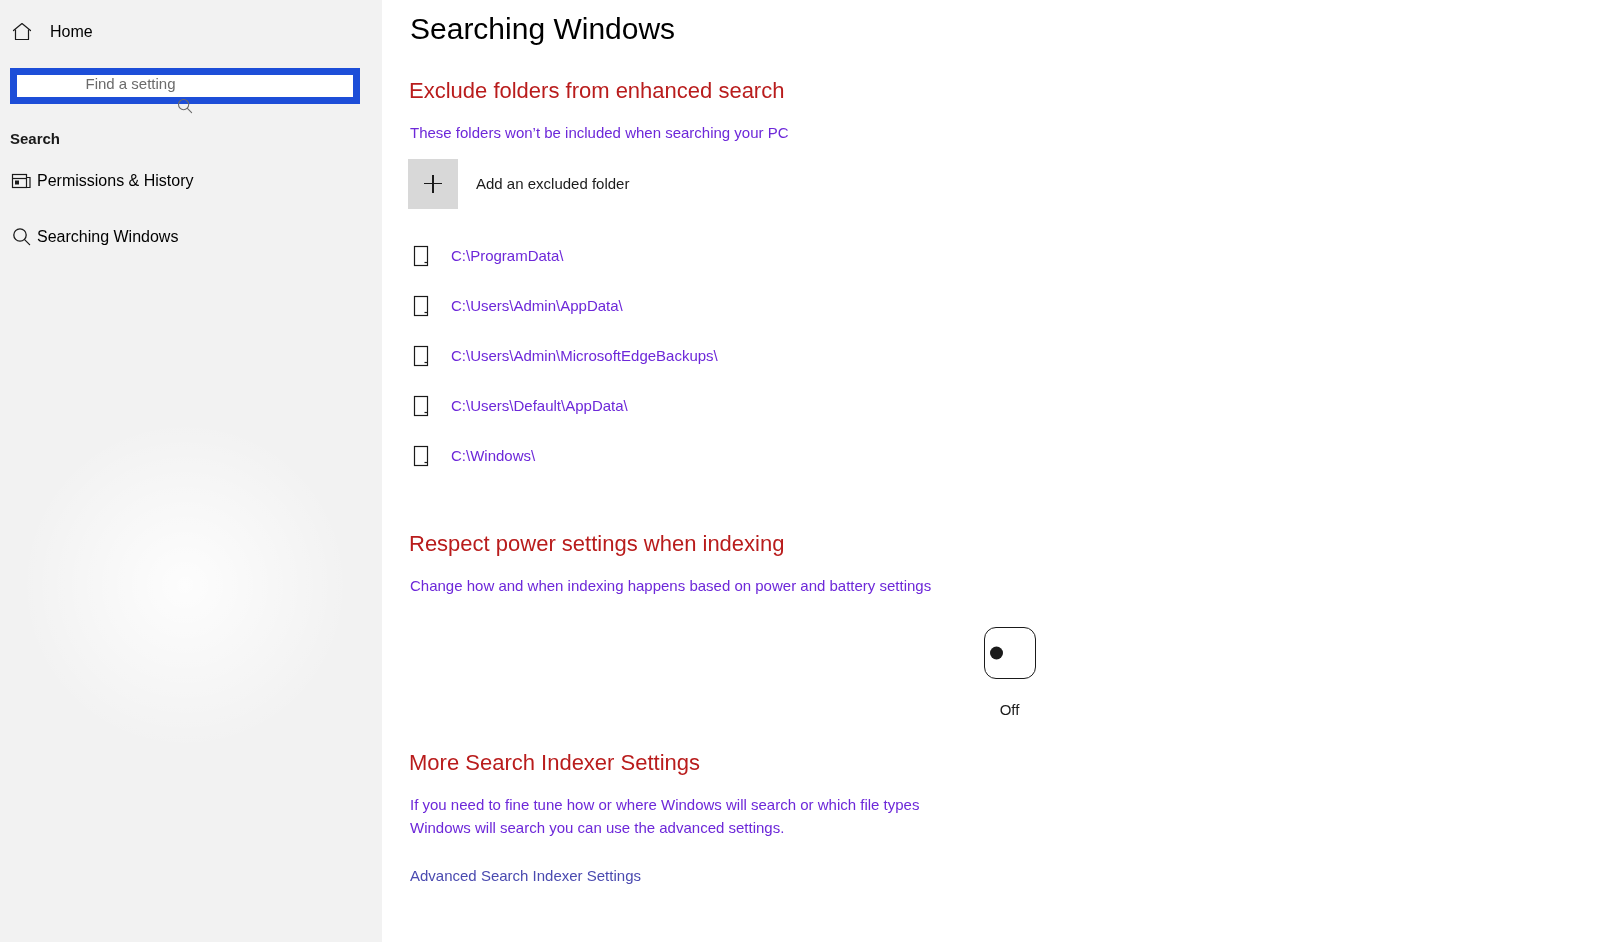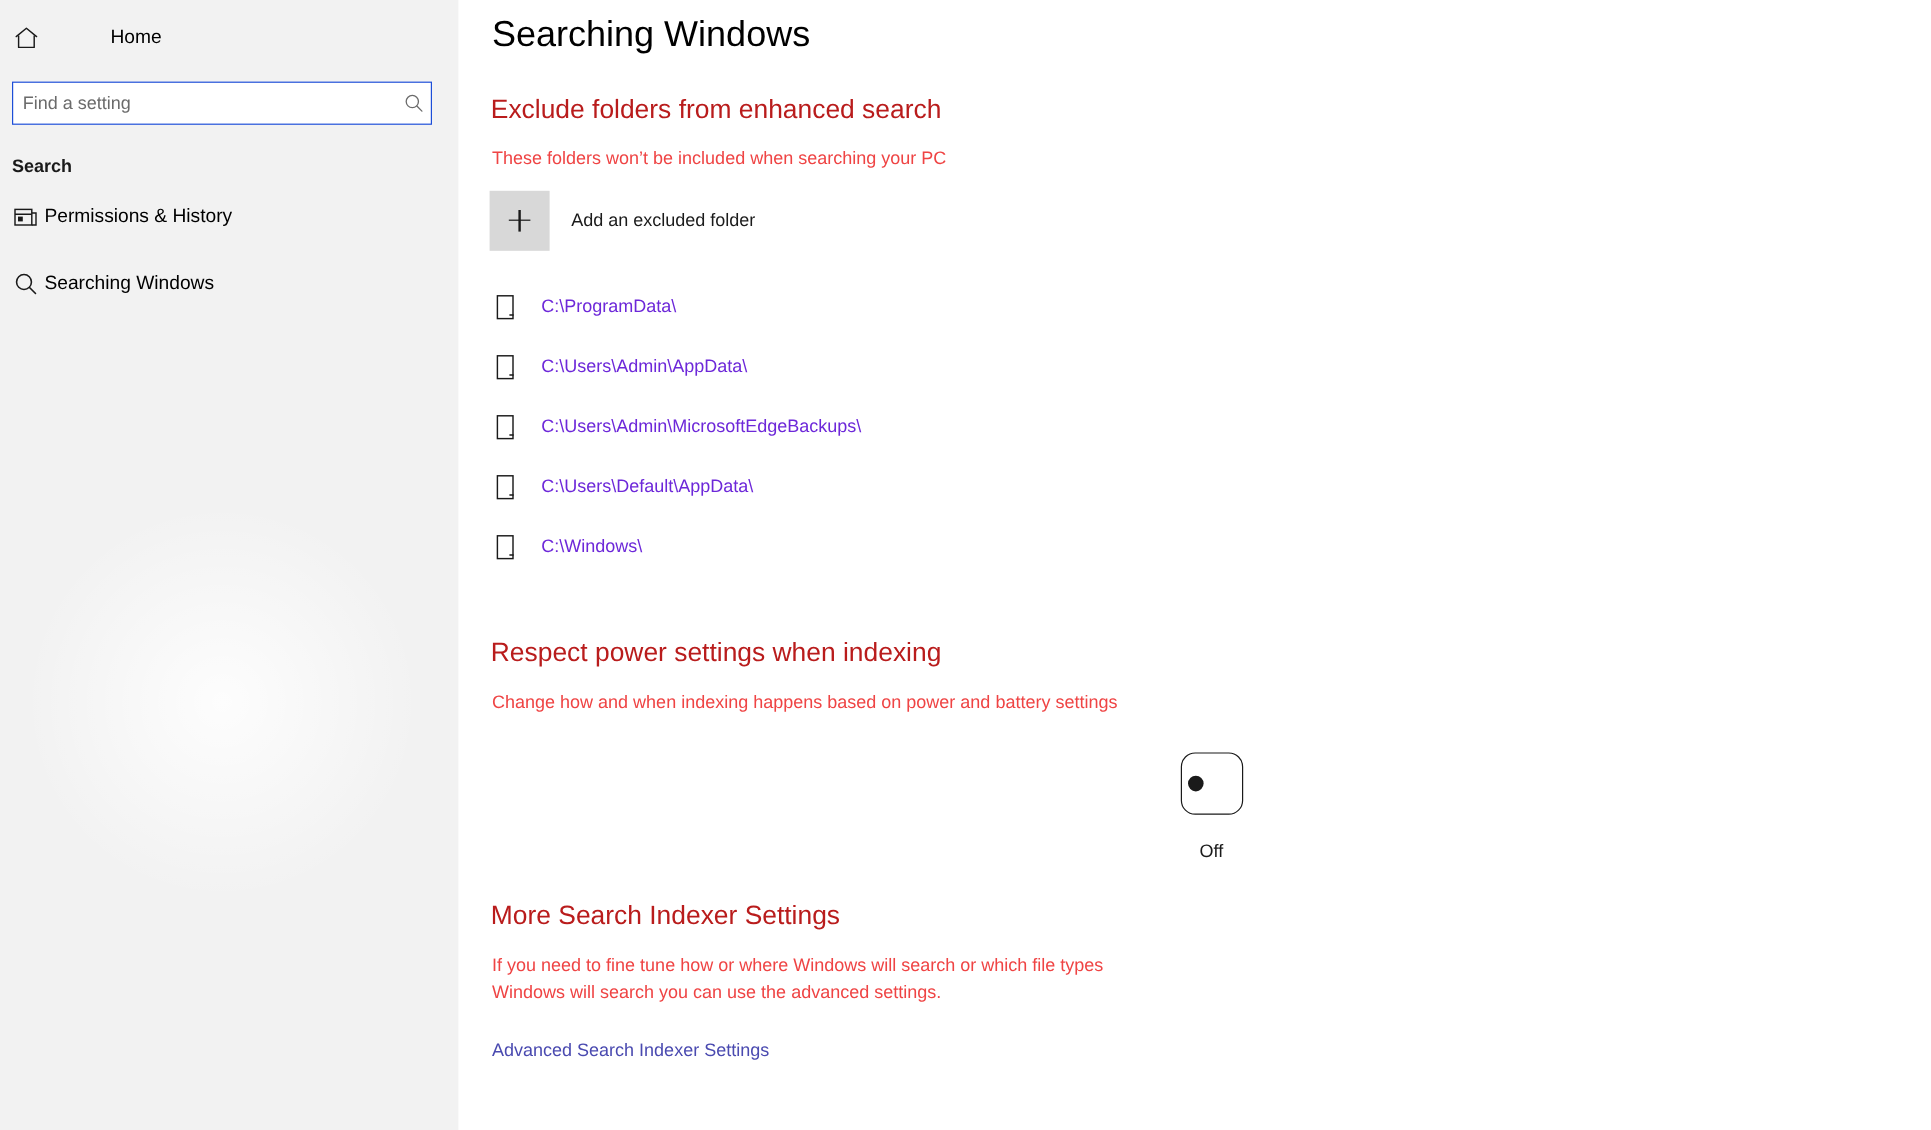--- a/index.html
+++ b/index.html
@@ -41,30 +41,30 @@
   .home-icon {
     width: 24px;
     height: 24px;
     display: inline-block;
     position: relative;
     flex: 0 0 24px;
   }
   .home-label {
     font-size: 16px;
     color: #000;
-    margin-left: 42px;
   }
   .search-box {
     margin: 14px 22px 0 10px;
     height: 36px;
-    border: 1px solid #1d4ed8;
+    border: 7px solid #1d4ed8;
     background: #ffffff;
     display: flex;
     align-items: center;
     box-sizing: border-box;
+    flex-direction: column;
   }
   .search-input {
     border: 0;
     outline: none;
     flex: 1 1 auto;
     height: 100%;
     font-size: 15px;
     font-family: "Liberation Sans", sans-serif;
     color: #333;
     padding: 0 8px;
@@ -137,21 +137,21 @@
   }
   .h2 {
     font-size: 22px;
     font-weight: normal;
     color: #b91c1c;
     margin: 32px 0 0 0;
     padding-left: 1px;
   }
   .body-text {
     font-size: 15px;
-    color: #ef4444;
+    color: #6d28d9;
     margin: 18px 0 0 2px;
     line-height: 1.5;
   }
   .add-folder-row {
     display: flex;
     align-items: center;
     margin-top: 14px;
     gap: 18px;
   }
   .add-btn {

